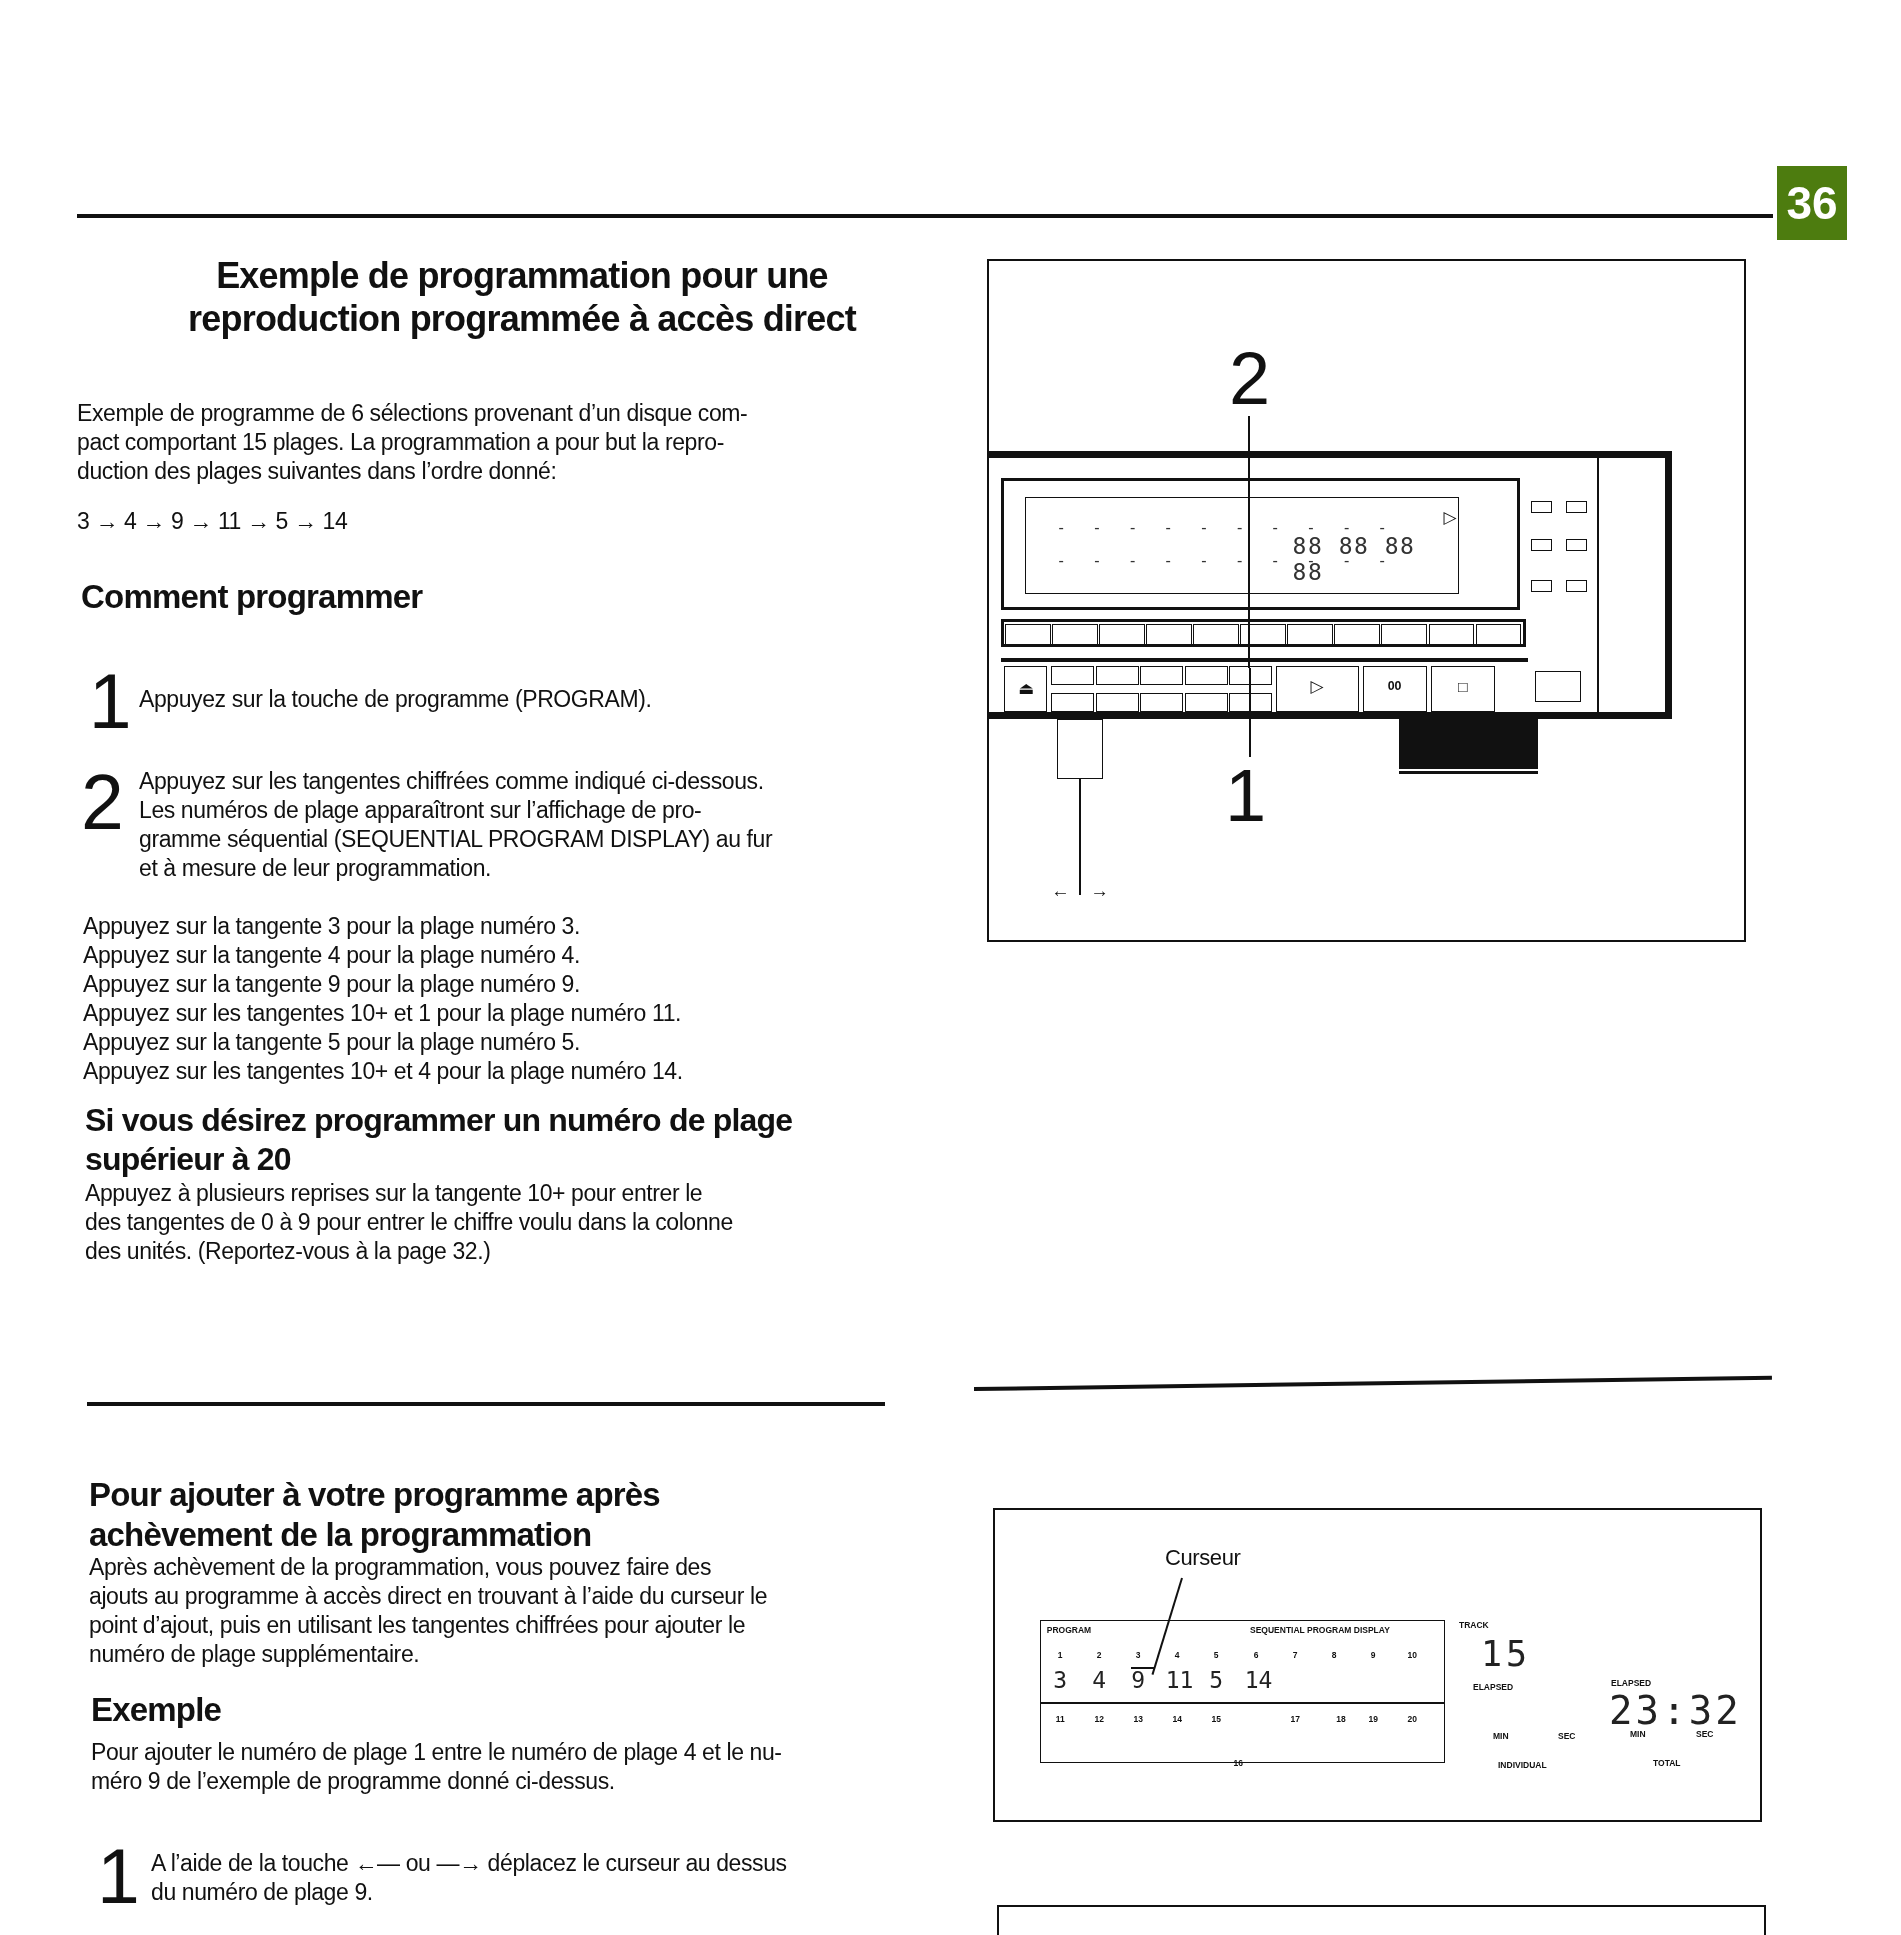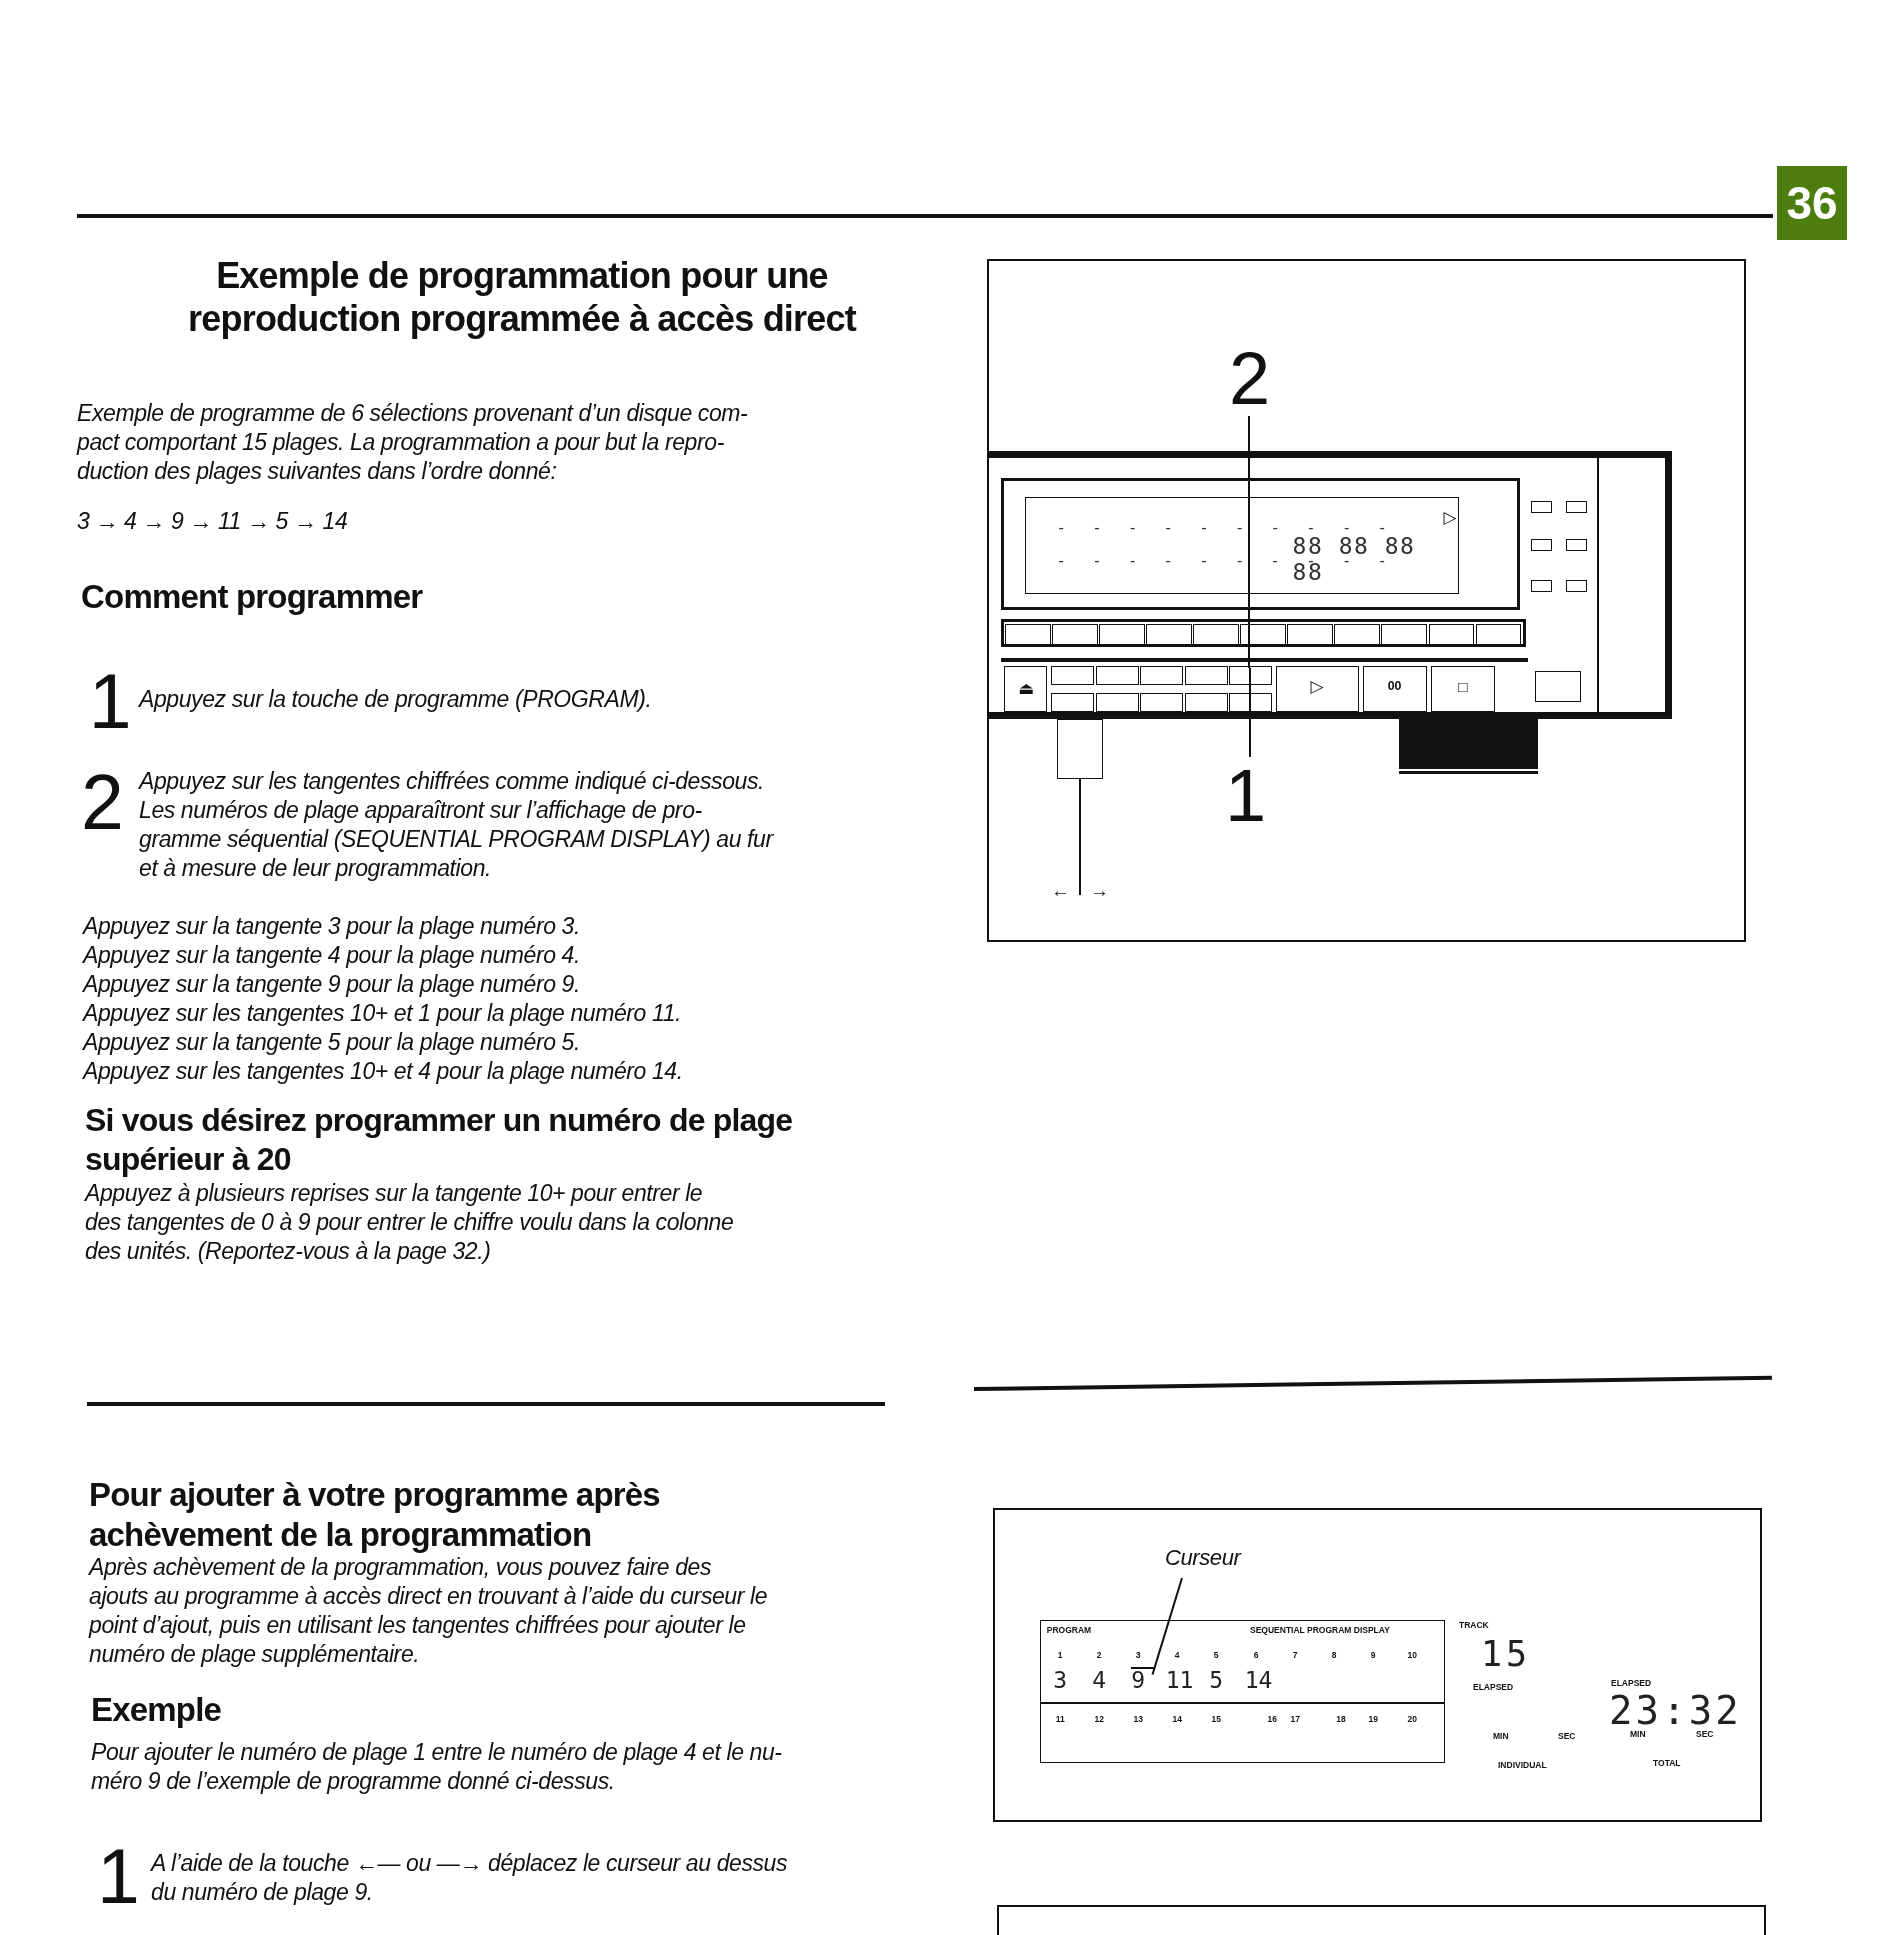--- a/index.html
+++ b/index.html
@@ -3,21 +3,21 @@
 <meta charset="utf-8">
 <style>
   html, body { margin: 0; padding: 0; background: #ffffff; }
   body { width: 1902px; height: 2695px; position: relative; overflow: hidden;
          font-family: "Liberation Sans", "DejaVu Sans", sans-serif; color: #111; }
   .abs { position: absolute; }
   .rule { position: absolute; background: #111; }
   .h1 { font-weight: bold; font-size: 36px; line-height: 43px; letter-spacing: -0.8px; }
   .h2 { font-weight: bold; font-size: 33px; line-height: 40px; letter-spacing: -0.8px; }
   .h3 { font-weight: bold; font-size: 32px; line-height: 39px; letter-spacing: -0.8px; }
-  .p  { font-size: 23px; line-height: 29px; letter-spacing: -0.4px; font-style: italic; }
+  .p  { font-size: 23px; line-height: 29px; letter-spacing: -0.4px; }
   .stepnum { font-size: 77px; line-height: 70px; font-weight: normal; }
   .pagebadge { background: #4d7c0f; color: #fff; font-weight: bold; font-size: 46px;
                text-align: center; line-height: 74px; }
   .box { position: absolute; border: 2.7px solid #111; box-sizing: border-box; }
   .callout { font-size: 74px; line-height: 74px; }
   .seg { font-family: "DejaVu Sans Mono", monospace; font-weight: normal; color: #222; }
   .tiny { font-size: 8.5px; font-weight: bold; letter-spacing: 0; white-space: nowrap; }
   .dispnum { font-size: 8.5px; text-align: center; width: 23px; position: absolute; }
   .lcd { font-family: "DejaVu Sans Mono", monospace; font-size: 35px; color: #333; letter-spacing: 7px; }
 </style>
@@ -213,21 +213,21 @@
       <div class="dispnum seg" style="left:117px; font-size:23px;">11</div>
       <div class="dispnum seg" style="left:156px; font-size:23px;">5</div>
       <div class="dispnum seg" style="left:196px; font-size:23px;">14</div>
     </div>
     <div class="abs" style="left:7.7px; top:93px; width:387px; height:11.6px;">
       <div class="dispnum tiny" style="left:0;">11</div>
       <div class="dispnum tiny" style="left:39px;">12</div>
       <div class="dispnum tiny" style="left:78px;">13</div>
       <div class="dispnum tiny" style="left:117px;">14</div>
       <div class="dispnum tiny" style="left:156px;">15</div>
-      <div class="dispnum tiny" style="left:212px;">16</div>
+      <div class="dispnum tiny" style="left:178px;margin-top:44px;">16</div>
       <div class="dispnum tiny" style="left:235px;">17</div>
       <div class="dispnum tiny" style="left:274px;text-align:right;">18</div>
       <div class="dispnum tiny" style="left:313px;">19</div>
       <div class="dispnum tiny" style="left:352px;">20</div>
     </div>
   </div>
   <div class="abs tiny" style="left:464px; top:110px;">TRACK</div>
   <div class="abs seg" style="left:486px; top:124px; font-size:35px; letter-spacing:3.9px;">15</div>
   <div class="abs tiny" style="left:478px; top:172px;">ELAPSED</div>
   <div class="abs tiny" style="left:616px; top:168px;">ELAPSED</div>

